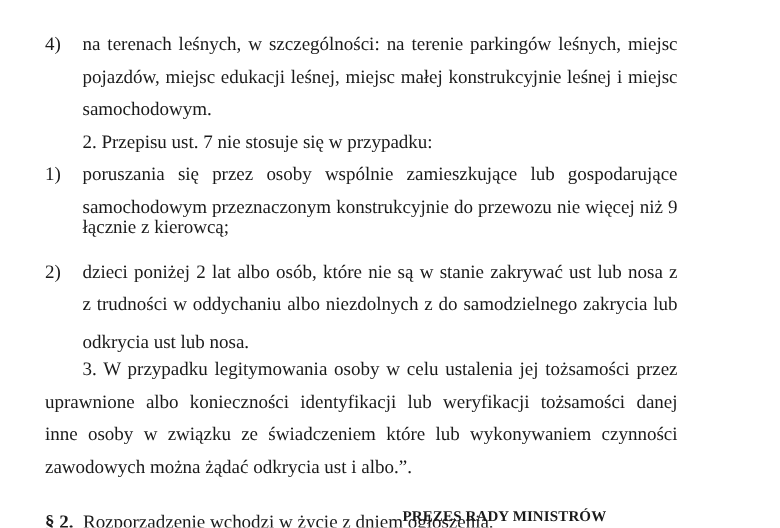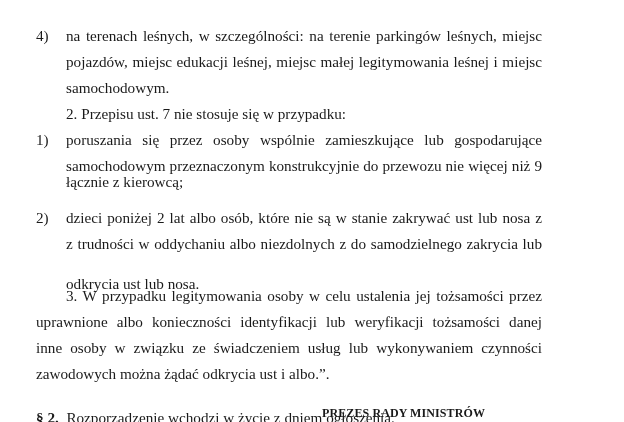--- a/index.html
+++ b/index.html
@@ -21,38 +21,38 @@
     .bold { font-weight: bold; }
     .sig { left: 322px; font-weight: bold; font-size: 12px; letter-spacing: 0.1px; }
   </style>
 </head>
 <body>
 
 <div>
 
   <span class="line num" style="top:26px">4)</span>
   <div class="line body just" style="top:26px">na terenach leśnych, w szczególności: na terenie parkingów leśnych, miejsc postoju</div>
-  <div class="line body just" style="top:52px">pojazdów, miejsc edukacji leśnej, miejsc małej legitymowania leśnej i miejsc</div>
+  <div class="line body just" style="top:52px">pojazdów, miejsc edukacji leśnej, miejsc małej konstrukcyjnie leśnej i miejsc</div>
   <div class="line body" style="top:78px">samochodowym.</div>
 
   <div class="line indent" style="top:104px">2. Przepisu ust. 7 nie stosuje się w przypadku:</div>
 
   <span class="line num" style="top:130px">1)</span>
   <div class="line body just" style="top:130px">poruszania się przez osoby wspólnie zamieszkujące lub gospodarujące pojazdem</div>
   <div class="line body just" style="top:156px">samochodowym przeznaczonym konstrukcyjnie do przewozu nie więcej niż 9 osób</div>
   <div class="line body" style="top:172px">łącznie z kierowcą;</div>
 
   <span class="line num" style="top:208px">2)</span>
   <div class="line body just" style="top:208px">dzieci poniżej 2 lat albo osób, które nie są w stanie zakrywać ust lub nosa z powodu</div>
   <div class="line body just" style="top:234px">z trudności w oddychaniu albo niezdolnych z do samodzielnego zakrycia lub</div>
-  <div class="line body" style="top:274px">odkrycia ust lub nosa.</div>
+  <div class="line body" style="top:264px">odkrycia ust lub nosa.</div>
 
   <div class="line indent just" style="top:286px; width:476px">3. W przypadku legitymowania osoby w celu ustalenia jej tożsamości przez organy</div>
   <div class="line full just" style="top:312px">uprawnione albo konieczności identyfikacji lub weryfikacji tożsamości danej osoby przez</div>
-  <div class="line full just" style="top:338px">inne osoby w związku ze świadczeniem usług lub wykonywaniem czynności</div>
+  <div class="line full just" style="top:338px">inne osoby w związku ze świadczeniem które lub wykonywaniem czynności</div>
   <div class="line full" style="top:364px; white-space:nowrap; width:auto">zawodowych można żądać odkrycia ust i albo.”.</div>
 
   <div class="line" style="top:408px; left:36px">
     <span class="bold">§ 2.</span>&nbsp;
     <span>Rozporządzenie wchodzi w życie z dniem ogłoszenia.</span>
   </div>
 
 </div>
 <div class="line sig" style="top:403px; left:322px">PREZES RADY MINISTRÓW</div>
 

